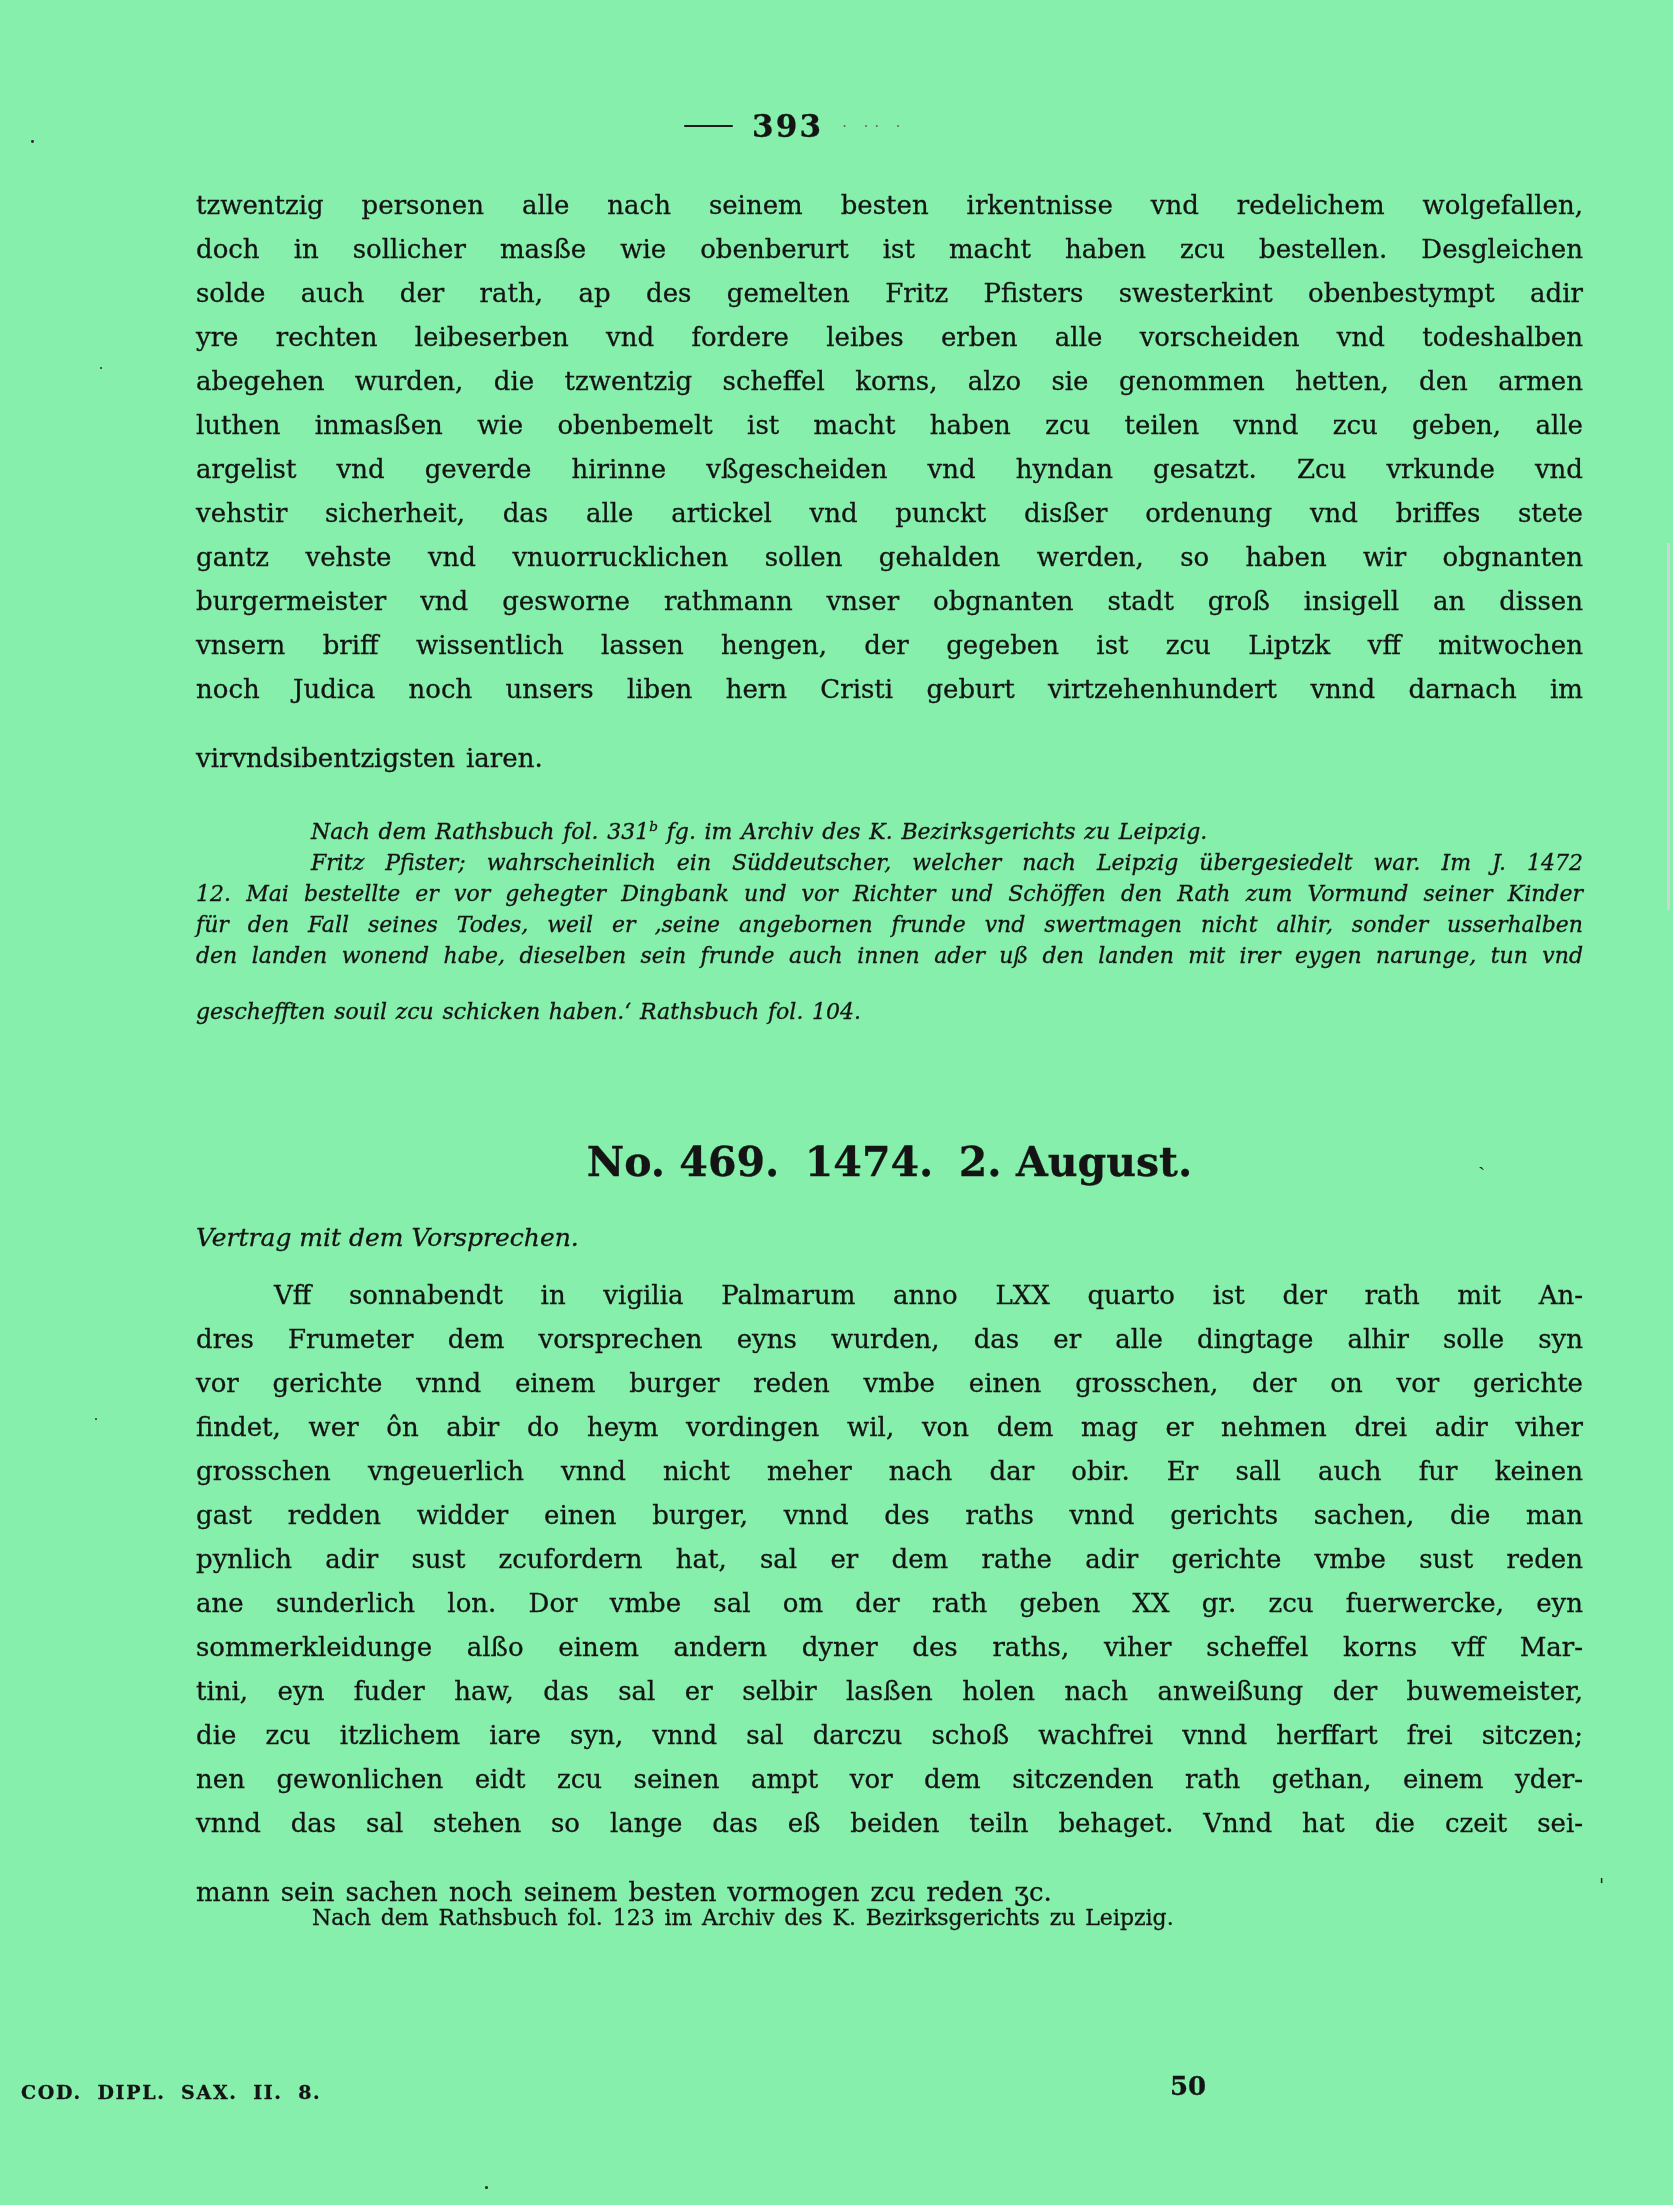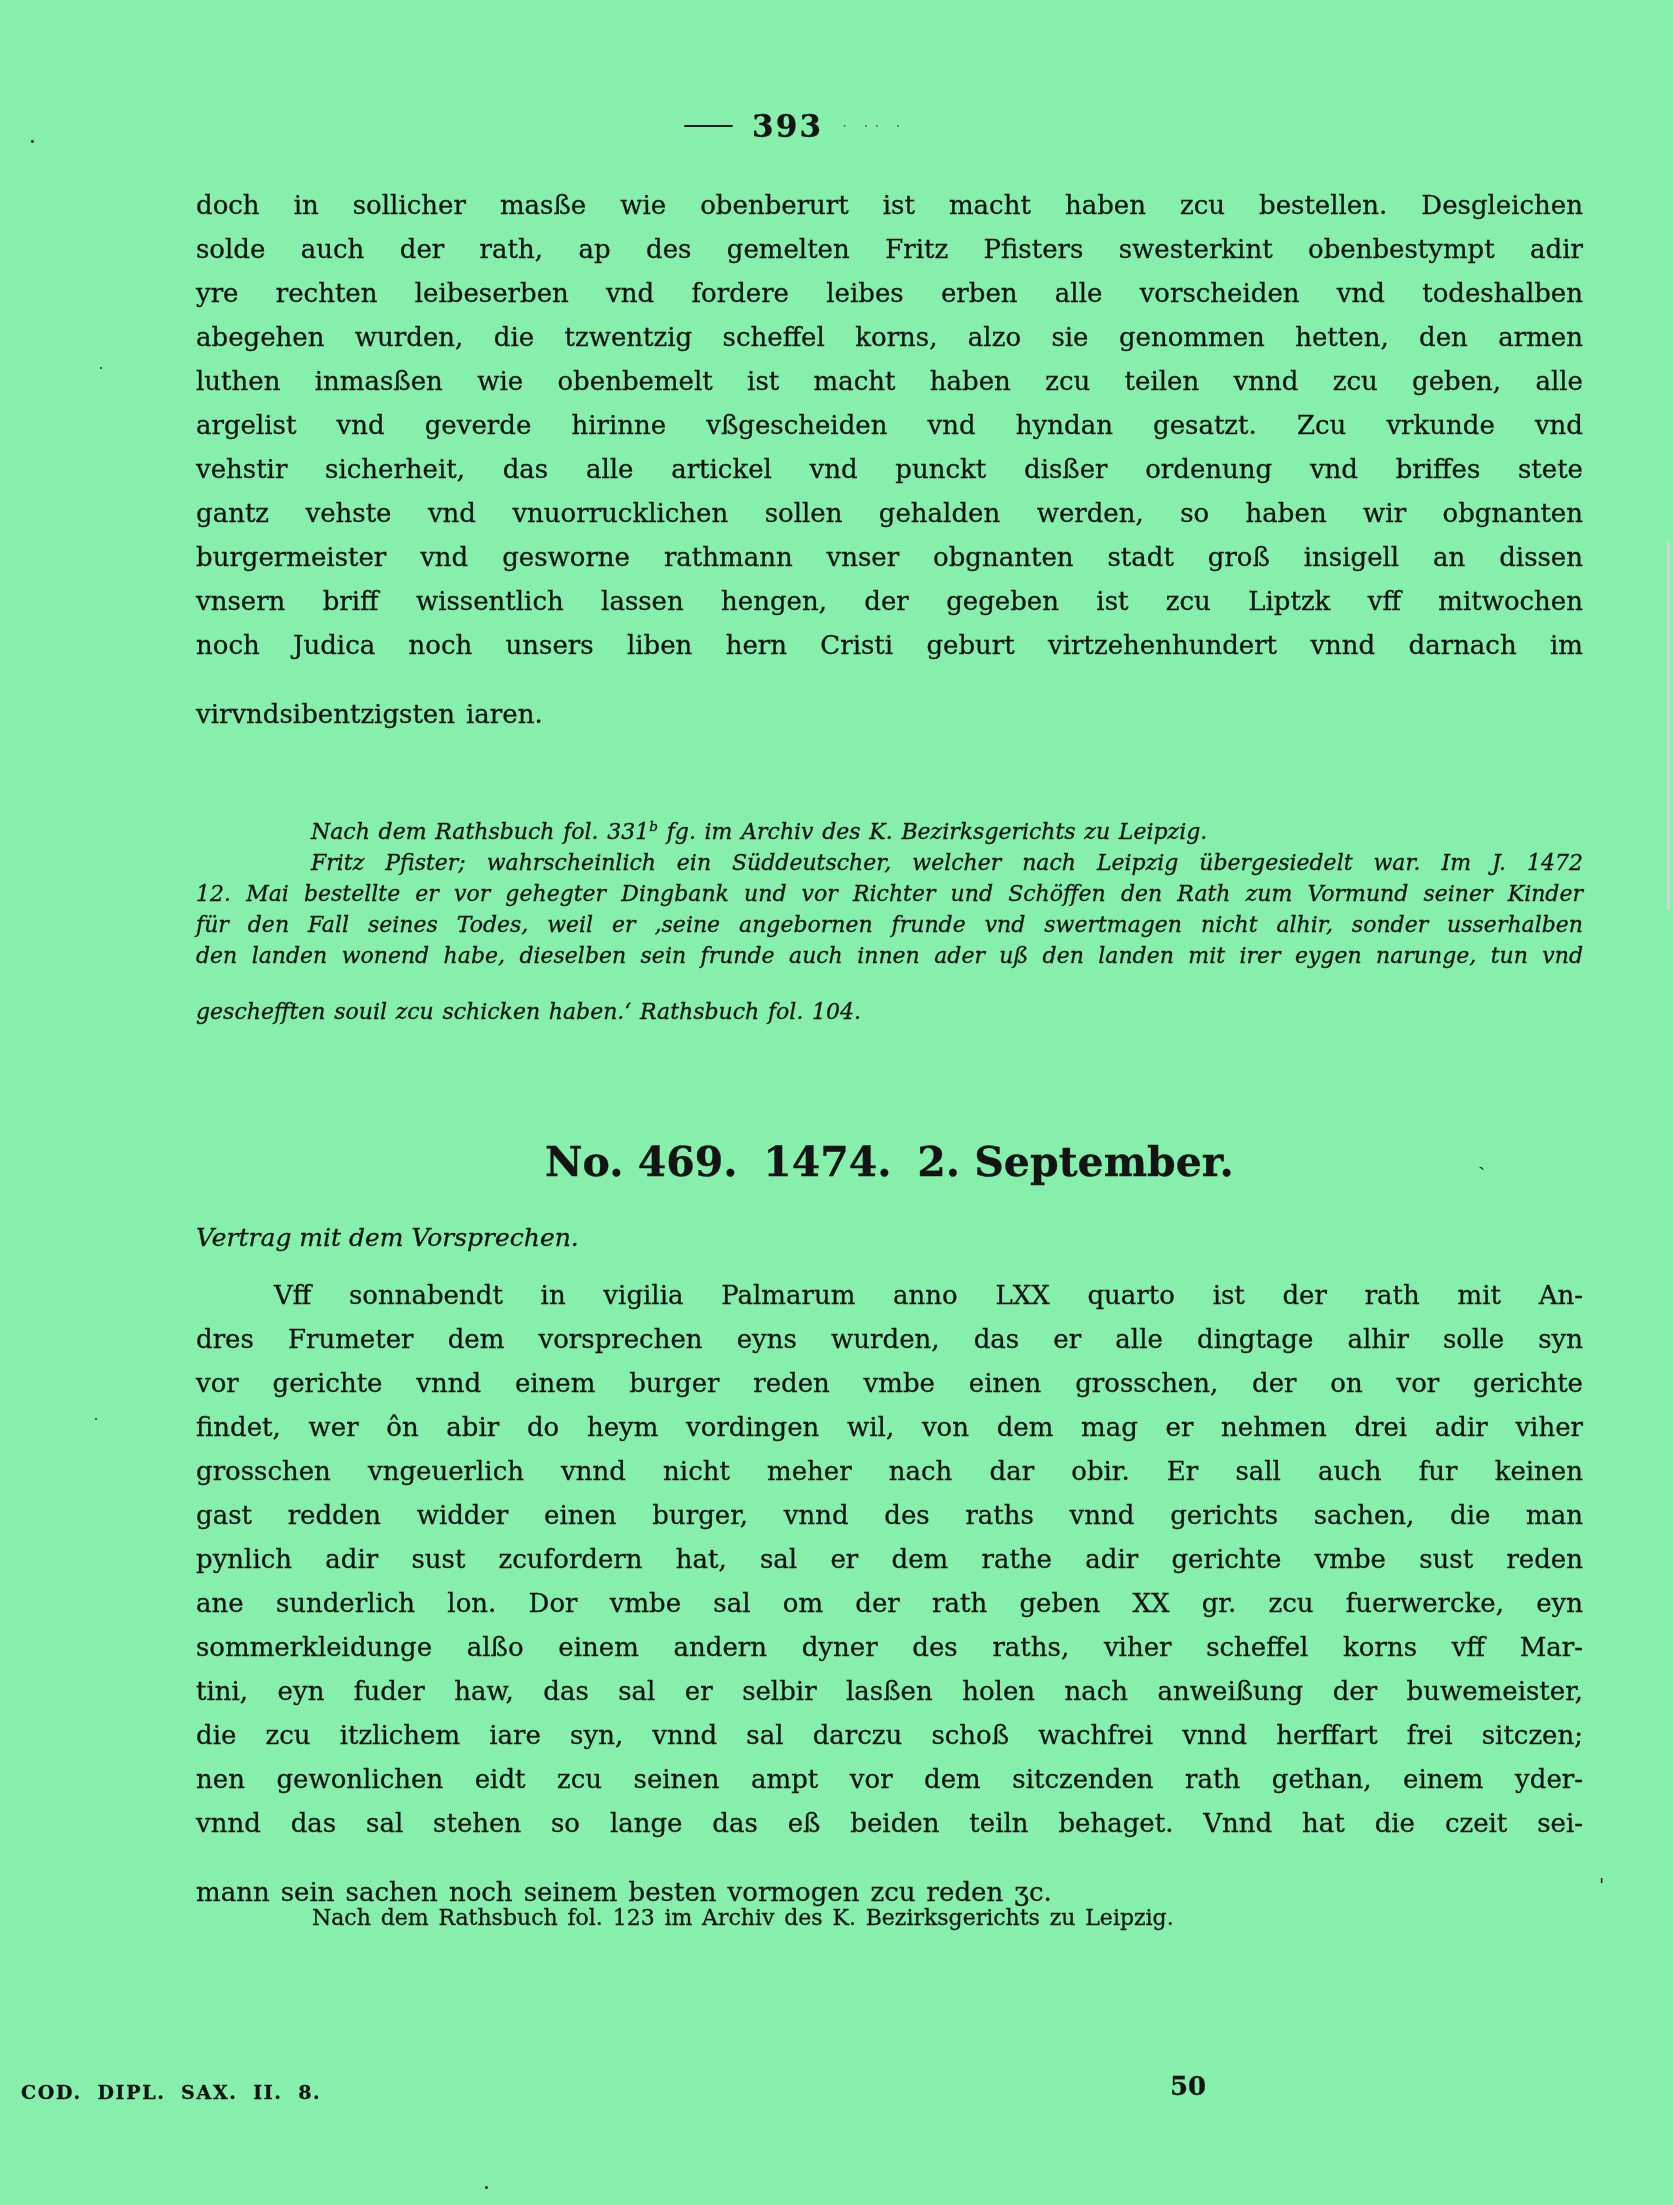--- a/index.html
+++ b/index.html
@@ -58,20 +58,21 @@
 
   <div class="pagehead">
     <div class="head-rule"></div>
     <div class="head-num">393</div>
     <div class="head-dots">· ·· ·</div>
   </div>
 
   <div class="content">
 
     <div class="para para1">
+      <div class="line">tzwentzig personen alle nach seinem besten irkentnisse vnd redelichem wolgefallen,</div>
       <div class="line">doch in sollicher masße wie obenberurt ist macht haben zcu bestellen. Desgleichen</div>
       <div class="line">solde auch der rath, ap des gemelten Fritz Pfisters swesterkint obenbestympt adir</div>
       <div class="line">yre rechten leibeserben vnd fordere leibes erben alle vorscheiden vnd todeshalben</div>
       <div class="line">abegehen wurden, die tzwentzig scheffel korns, alzo sie genommen hetten, den armen</div>
       <div class="line">luthen inmasßen wie obenbemelt ist macht haben zcu teilen vnnd zcu geben, alle</div>
       <div class="line">argelist vnd geverde hirinne vßgescheiden vnd hyndan gesatzt. Zcu vrkunde vnd</div>
       <div class="line">vehstir sicherheit, das alle artickel vnd punckt disßer ordenung vnd briffes stete</div>
       <div class="line">gantz vehste vnd vnuorrucklichen sollen gehalden werden, so haben wir obgnanten</div>
       <div class="line">burgermeister vnd gesworne rathmann vnser obgnanten stadt groß insigell an dissen</div>
       <div class="line">vnsern briff wissentlich lassen hengen, der gegeben ist zcu Liptzk vff mitwochen</div>
@@ -84,21 +85,21 @@
       <div class="line nind">Fritz Pfister; wahrscheinlich ein Süddeutscher, welcher nach Leipzig übergesiedelt war. Im J. 1472</div>
       <div class="line">12. Mai bestellte er vor gehegter Dingbank und vor Richter und Schöffen den Rath zum Vormund seiner Kinder</div>
       <div class="line">für den Fall seines Todes, weil er ‚seine angebornen frunde vnd swertmagen nicht alhir, sonder usserhalben</div>
       <div class="line">den landen wonend habe, dieselben sein frunde auch innen ader uß den landen mit irer eygen narunge, tun vnd</div>
       <div class="line short">geschefften souil zcu schicken haben.‘ Rathsbuch fol. 104.</div>
     </div>
 
     <div class="heading">
       <span>No. 469.</span>
       <span>1474.</span>
-      <span>2. September.</span>
+      <span>2. August.</span>
     </div>
     <div class="subtitle">Vertrag mit dem Vorsprechen.</div>
 
     <div class="para para2">
       <div class="line ind">Vff sonnabendt in vigilia Palmarum anno LXX quarto ist der rath mit An-</div>
       <div class="line">dres Frumeter dem vorsprechen eyns wurden, das er alle dingtage alhir solle syn</div>
       <div class="line">vor gerichte vnnd einem burger reden vmbe einen grosschen, der on vor gerichte</div>
       <div class="line">findet, wer ôn abir do heym vordingen wil, von dem mag er nehmen drei adir viher</div>
       <div class="line">grosschen vngeuerlich vnnd nicht meher nach dar obir. Er sall auch fur keinen</div>
       <div class="line">gast redden widder einen burger, vnnd des raths vnnd gerichts sachen, die man</div>

